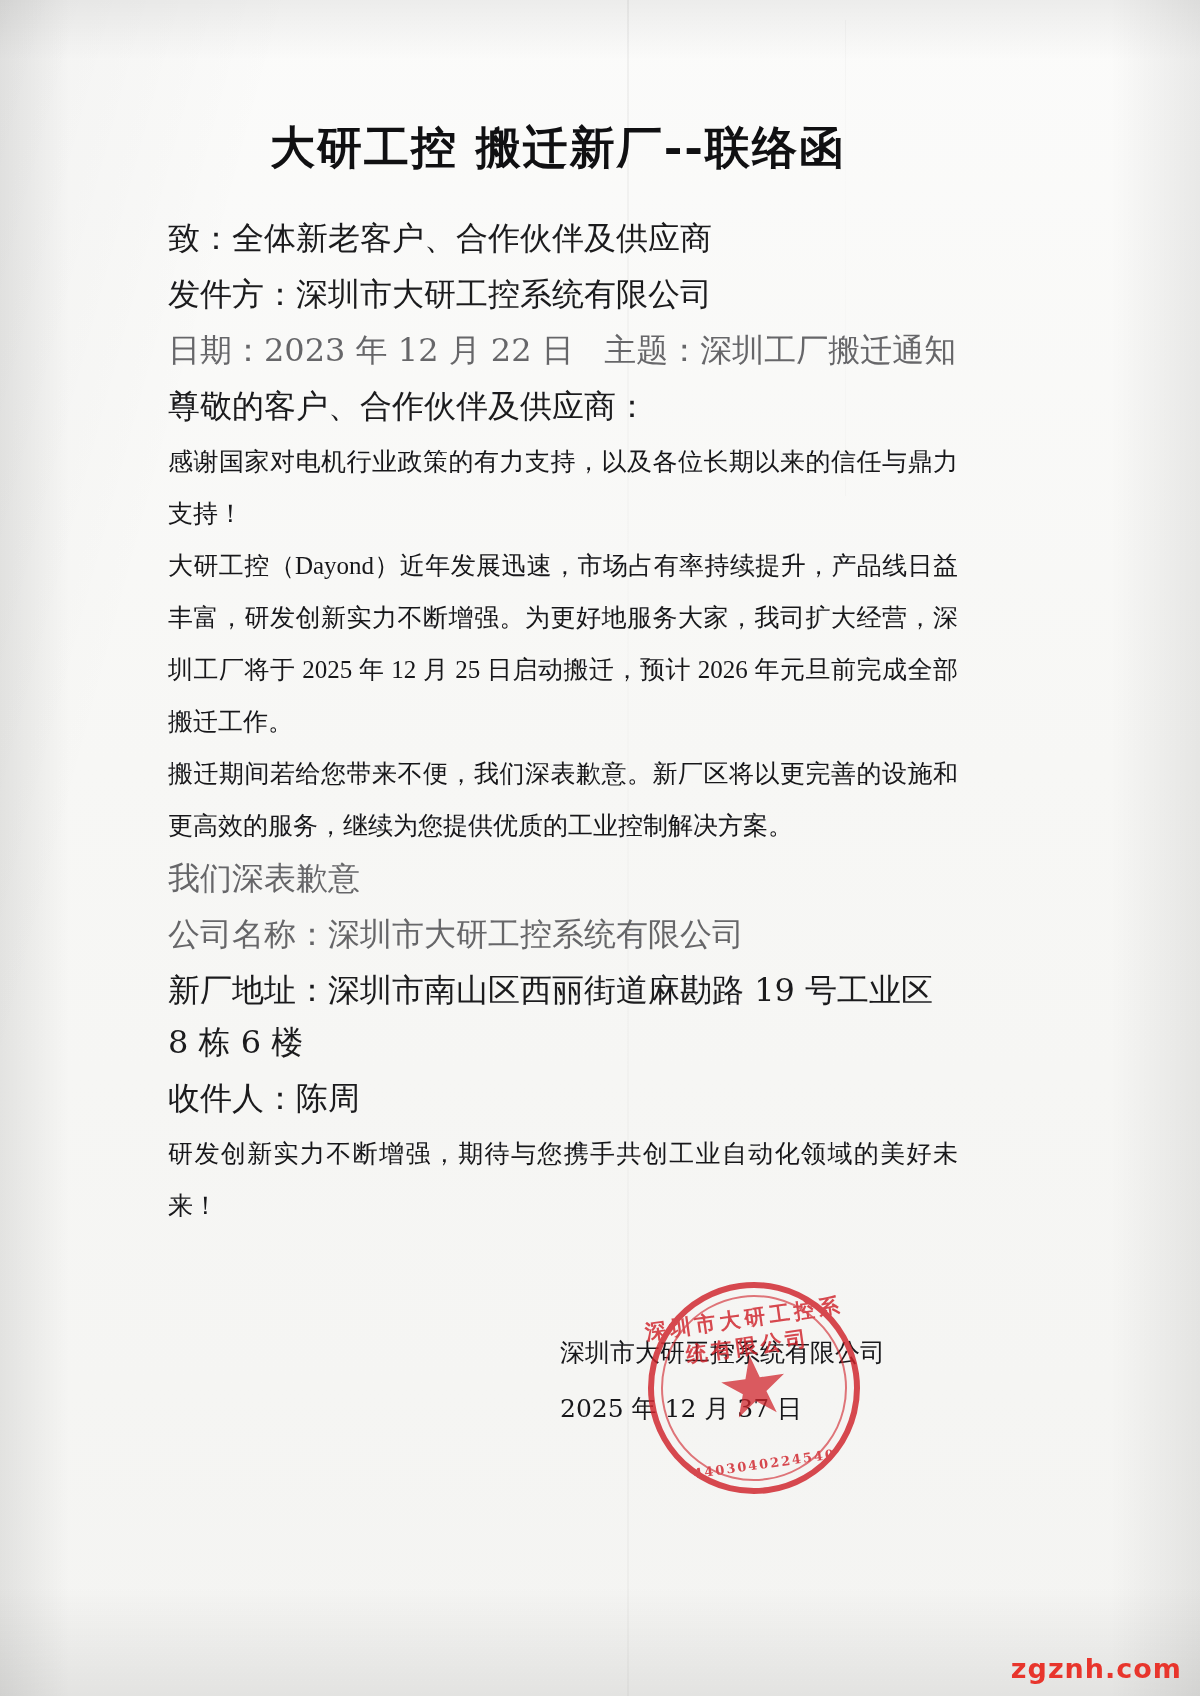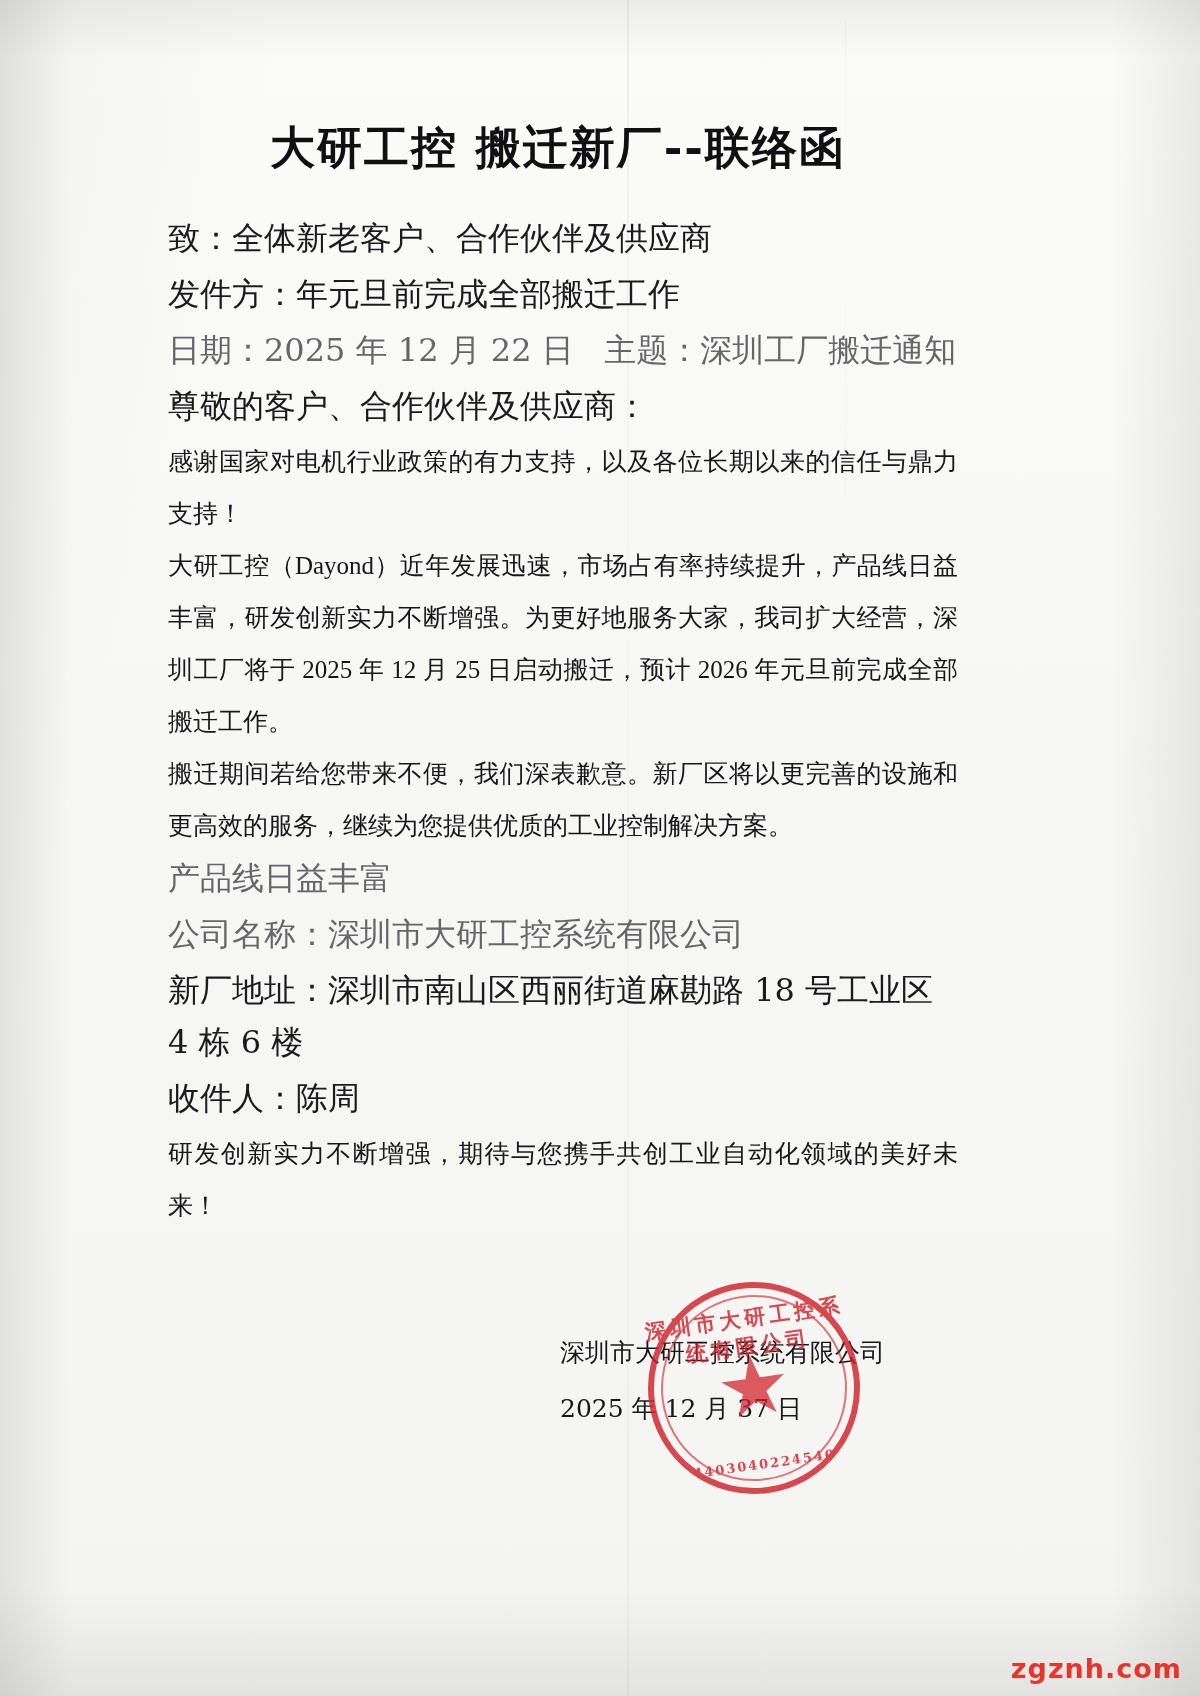--- a/index.html
+++ b/index.html
@@ -170,32 +170,32 @@
   <div class="edge-shade-left"></div>
   <div class="edge-shade-right"></div>
   <div class="edge-shade-bottom"></div>
   <div class="crease c1"></div>
   <div class="crease c2"></div>
 
   <div class="content">
     <h1 class="doc-title">大研工控  搬迁新厂--联络函</h1>
 
     <div class="line block">致：全体新老客户、合作伙伴及供应商</div>
-    <div class="line block">发件方：年元旦前完成全部搬迁工作</div>
-    <div class="line block faded">日期：2025 年 12 月 22 日   主题：深圳工厂搬迁通知</div>
+    <div class="line block">发件方：深圳市大研工控系统有限公司</div>
+    <div class="line block faded">日期：2023 年 12 月 22 日   主题：深圳工厂搬迁通知</div>
 
     <div class="line block">尊敬的客户、合作伙伴及供应商：</div>
 
     <p class="para">感谢国家对电机行业政策的有力支持，以及各位长期以来的信任与鼎力支持！</p>
     <p class="para">大研工控（Dayond）近年发展迅速，市场占有率持续提升，产品线日益丰富，研发创新实力不断增强。为更好地服务大家，我司扩大经营，深圳工厂将于 2025 年 12 月 25 日启动搬迁，预计 2026 年元旦前完成全部搬迁工作。</p>
     <p class="para">搬迁期间若给您带来不便，我们深表歉意。新厂区将以更完善的设施和更高效的服务，继续为您提供优质的工业控制解决方案。</p>
 
-    <div class="line block faded">产品线日益丰富</div>
+    <div class="line block faded">我们深表歉意</div>
     <div class="line block faded">公司名称：深圳市大研工控系统有限公司</div>
-    <div class="line block">新厂地址：深圳市南山区西丽街道麻勘路 18 号工业区 4 栋 6 楼</div>
+    <div class="line block">新厂地址：深圳市南山区西丽街道麻勘路 19 号工业区 8 栋 6 楼</div>
     <div class="line block">收件人：陈周</div>
 
     <p class="para">研发创新实力不断增强，期待与您携手共创工业自动化领域的美好未来！</p>
   </div>
 
   <div class="signature">
     <div>深圳市大研工控系统有限公司</div>
     <div>2025 年 12 月 37 日</div>
   </div>
 

